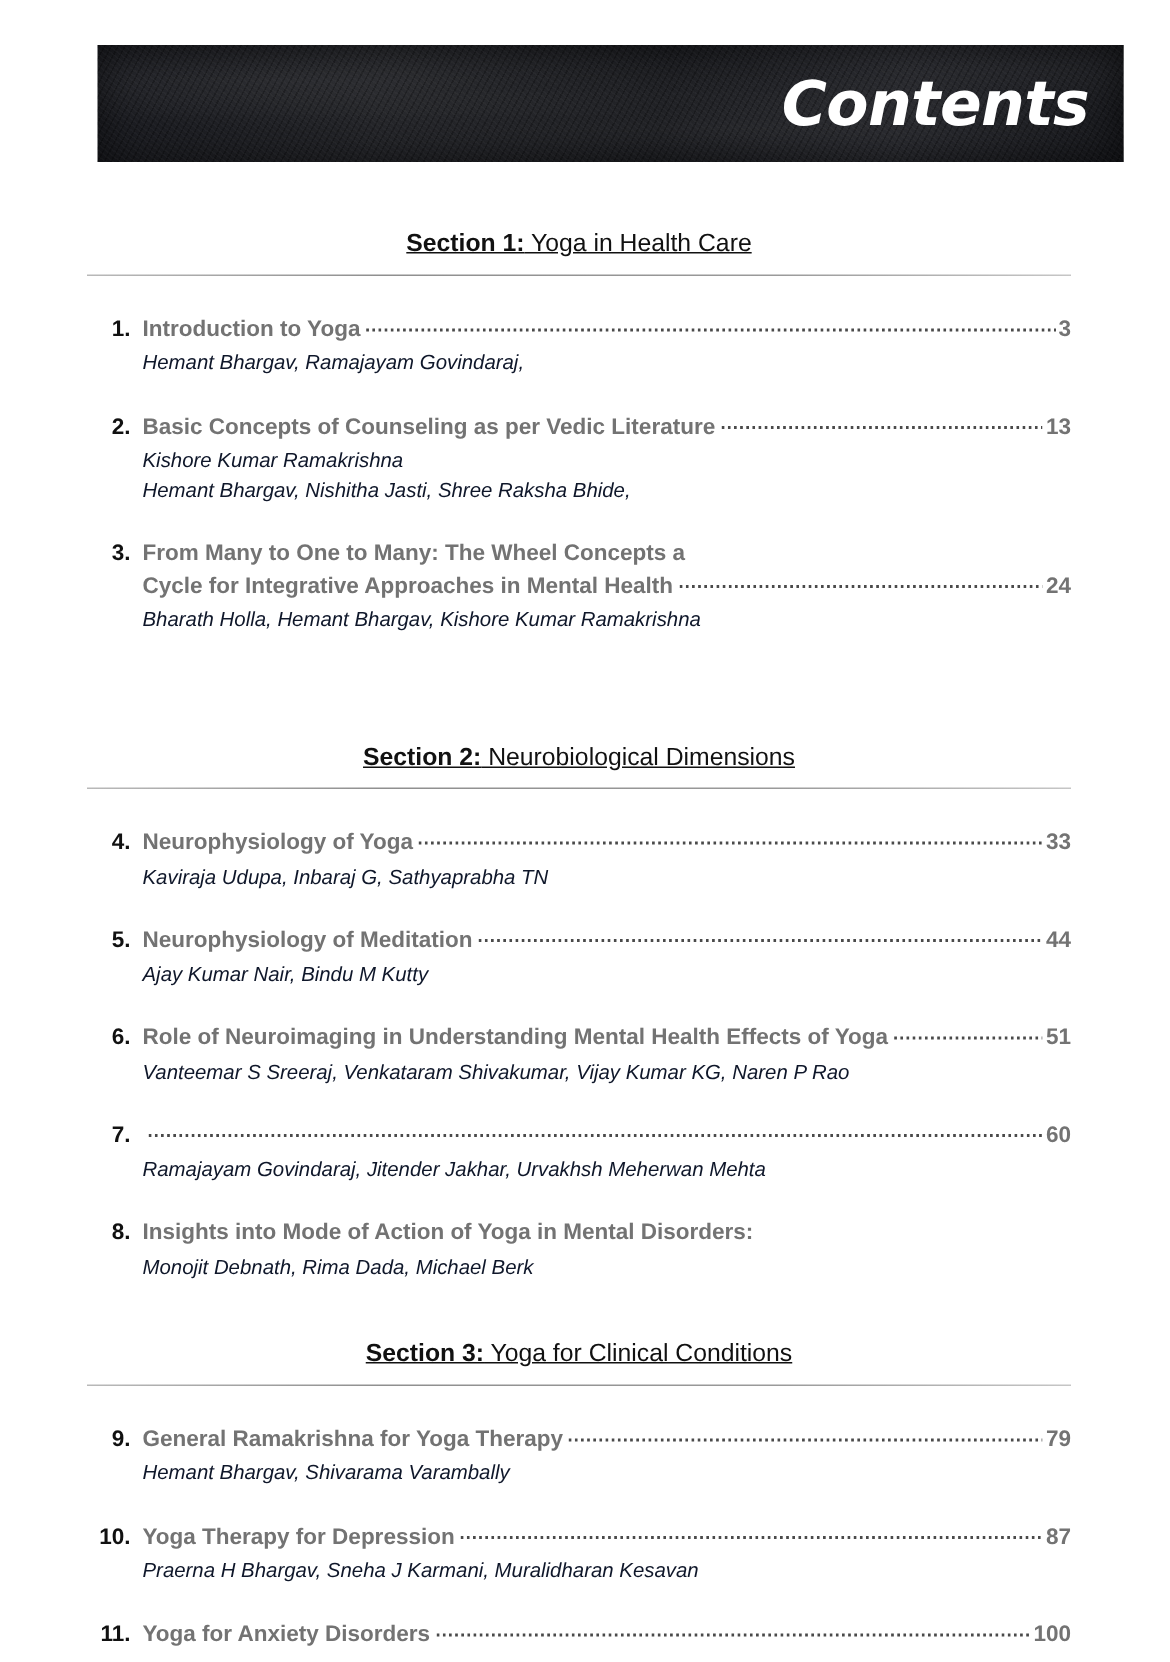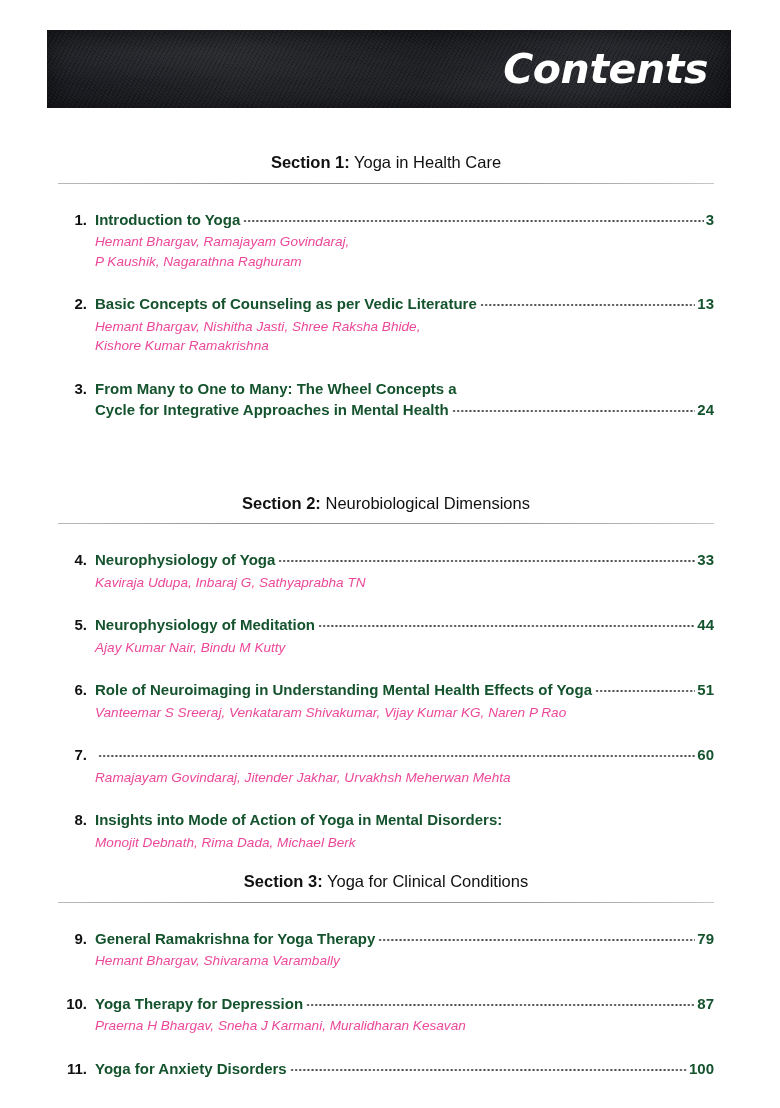--- a/index.html
+++ b/index.html
@@ -12,21 +12,21 @@
     height: 1108px;
     position: relative;
     font-family: "Liberation Sans", sans-serif;
     color: #111111;
     overflow: hidden;
   }
 
   
   .banner {
     position: absolute;
-    left: 47px;
+    left: 65px;
     top: 30px;
     width: 684px;
     height: 78px;
     background:
       radial-gradient(ellipse at 18% 30%, rgba(255,255,255,0.055) 0%, rgba(255,255,255,0) 42%),
       radial-gradient(ellipse at 62% 72%, rgba(255,255,255,0.05) 0%, rgba(255,255,255,0) 46%),
       radial-gradient(ellipse at 88% 20%, rgba(255,255,255,0.04) 0%, rgba(255,255,255,0) 40%),
       linear-gradient(100deg, #1a1b20 0%, #232428 28%, #191a1e 55%, #24252a 78%, #17181c 100%);
     box-shadow: inset 0 0 26px rgba(0,0,0,0.55);
     display: flex;
@@ -78,24 +78,24 @@
     font-weight: bold;
   }
   .section-head .sec-title {
     font-weight: normal;
   }
   .section-rule {
     height: 1px;
     background: linear-gradient(90deg, #b9b9b9 0%, #8f8f8f 30%, #9a9a9a 70%, #c6c6c6 100%);
     margin-top: 10px;
   }
-  .sec-block { margin-bottom: 0; }
+  .sec-block { margin-bottom: 0; text-decoration: underline; }
   .sec-block.s1 { margin-top: 0px; }
   .sec-block.s2 { margin-top: 72px; }
-  .sec-block.s3 { margin-top: 19px; }
+  .sec-block.s3 { margin-top: 38px; }
 
   
   .entry {
     display: flex;
     align-items: flex-start;
     margin-top: 22px;
   }
   .entry.first { margin-top: 25px; }
 
   .entry-num {
@@ -112,21 +112,21 @@
     padding-left: 8px;
     min-width: 0;
   }
 
   .title-line {
     display: flex;
     align-items: baseline;
     font-size: 15px;
     font-weight: bold;
     line-height: 1.42;
-    color: #14532d;
+    color: #737373;
   }
   .title-line .ttext {
     white-space: nowrap;
   }
   .title-line .leader {
     flex: 1 1 auto;
     margin: 0 2px 0 3px;
     height: 1em;
     position: relative;
     overflow: hidden;
@@ -148,21 +148,21 @@
     font-weight: bold;
     font-size: 15px;
   }
   .title-line.cont-first { display: block; }
 
   .authors {
     font-size: 13.6px;
     font-style: italic;
     font-weight: normal;
     line-height: 1.45;
-    color: #ec4899;
+    color: #0f172a;
     margin-top: 2px;
     white-space: nowrap;
   }
   .authors + .authors { margin-top: 0; }
 </style>
 </head>
 <body>
 
 <div class="banner">
   <div class="banner-title">Contents</div>
@@ -175,44 +175,44 @@
     </div>
     <div class="entry first">
       <div class="entry-num">1.</div>
       <div class="entry-body">
         <div class="title-line">
           <span class="ttext">Introduction to Yoga</span>
           <span class="leader"></span>
           <span class="pageno">3</span>
         </div>
         <div class="authors">Hemant Bhargav, Ramajayam Govindaraj,</div>
-        <div class="authors">P Kaushik, Nagarathna Raghuram</div>
       </div>
     </div>
     <div class="entry">
       <div class="entry-num">2.</div>
       <div class="entry-body">
         <div class="title-line">
           <span class="ttext">Basic Concepts of Counseling as per Vedic Literature</span>
           <span class="leader"></span>
           <span class="pageno">13</span>
         </div>
+        <div class="authors">Kishore Kumar Ramakrishna</div>
         <div class="authors">Hemant Bhargav, Nishitha Jasti, Shree Raksha Bhide,</div>
-        <div class="authors">Kishore Kumar Ramakrishna</div>
       </div>
     </div>
     <div class="entry">
       <div class="entry-num">3.</div>
       <div class="entry-body">
         <div class="title-line cont-first"><span class="ttext">From Many to One to Many: The Wheel Concepts a</span></div>
         <div class="title-line">
           <span class="ttext">Cycle for Integrative Approaches in Mental Health </span>
           <span class="leader"></span>
           <span class="pageno">24</span>
         </div>
+        <div class="authors">Bharath Holla, Hemant Bhargav, Kishore Kumar Ramakrishna</div>
       </div>
     </div>
     <div class="sec-block s2">
       <div class="section-head"><span class="sec-label">Section 2:</span><span class="sec-title"> Neurobiological Dimensions</span></div>
       <div class="section-rule"></div>
     </div>
     <div class="entry first">
       <div class="entry-num">4.</div>
       <div class="entry-body">
         <div class="title-line">

